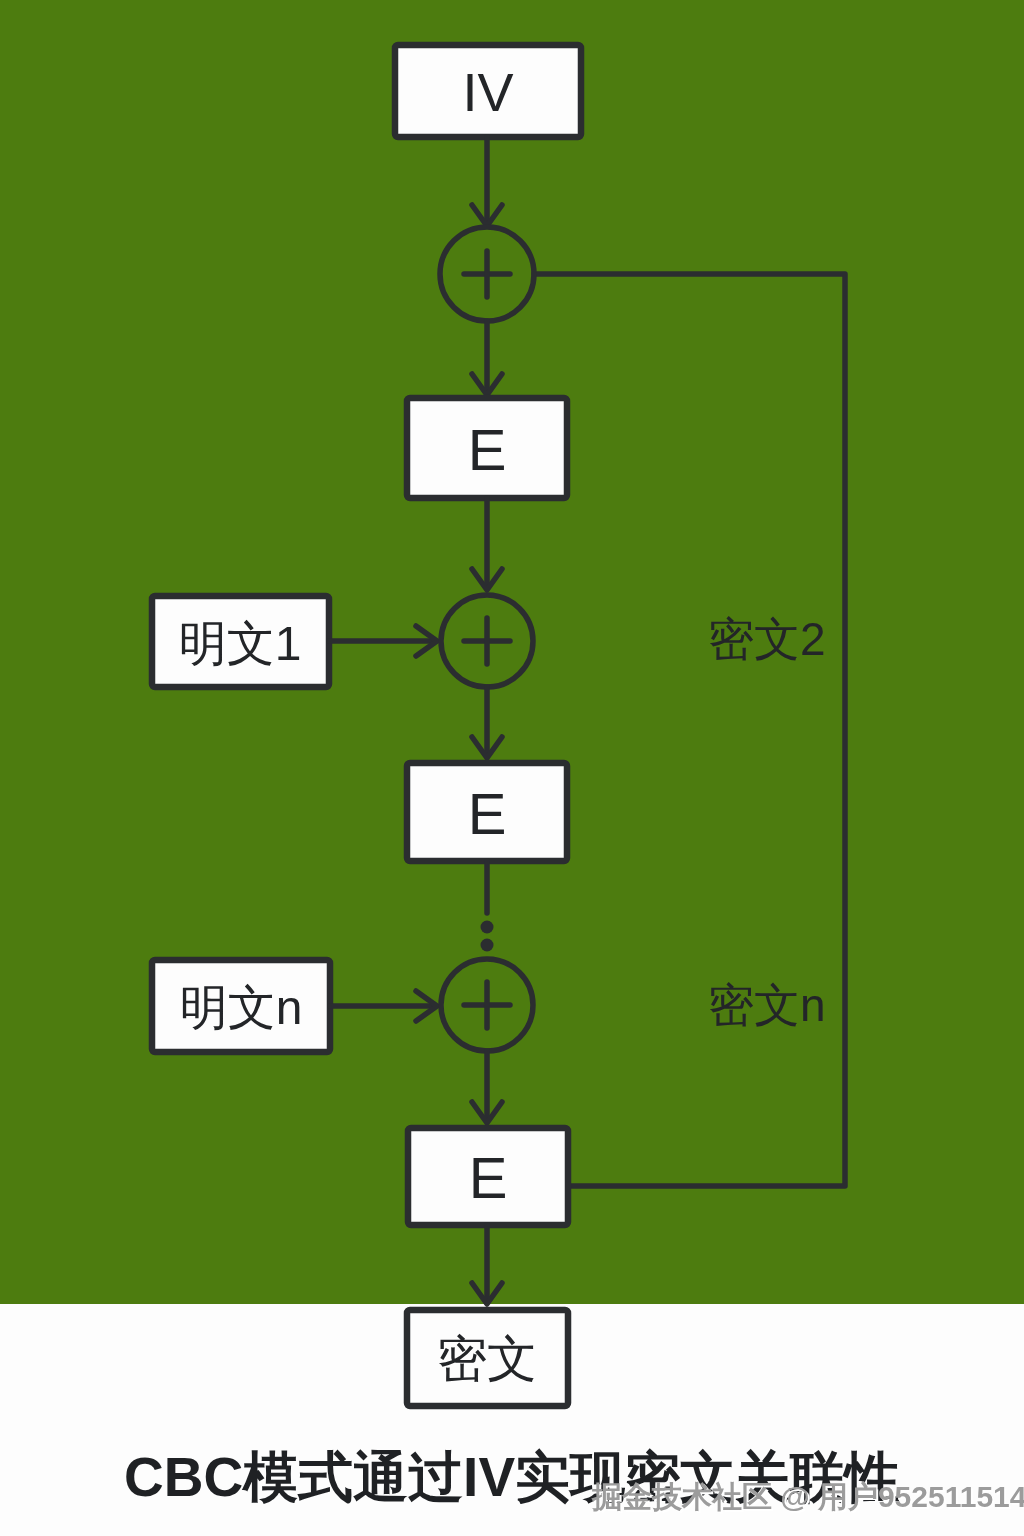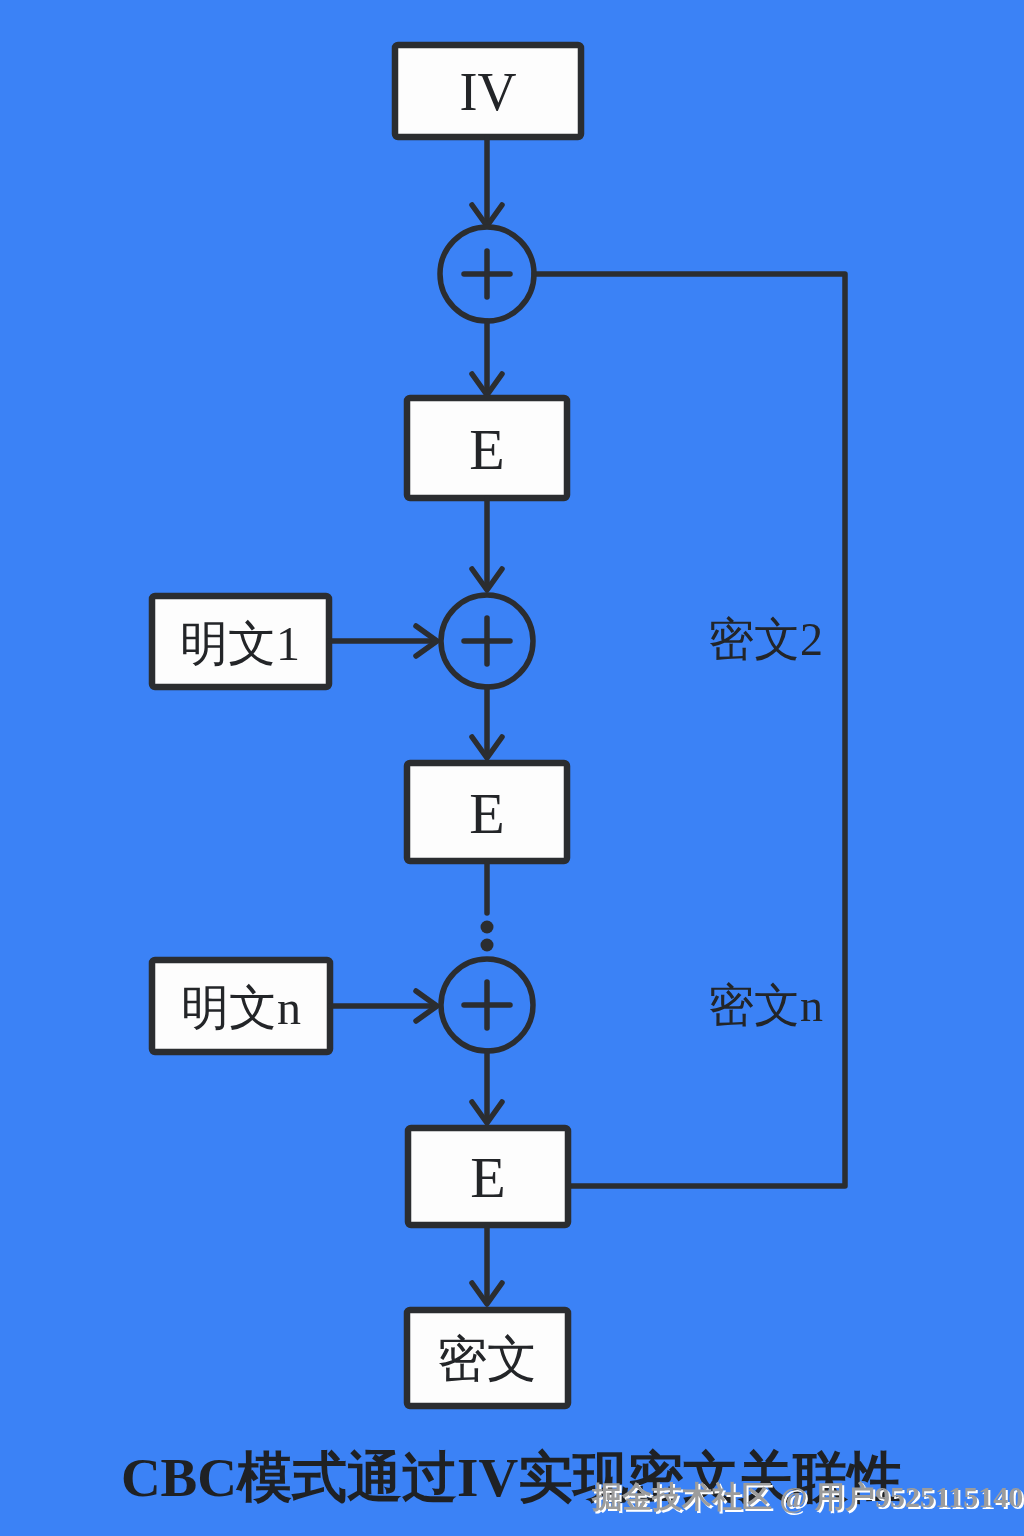--- a/index.html
+++ b/index.html
@@ -7,23 +7,22 @@
     padding: 0;
     background: #fdfdfd;
     width: 1024px;
     height: 1536px;
     overflow: hidden;
     font-family: "Liberation Sans", "DejaVu Sans", sans-serif;
   }
   .stage {
     position: relative;
     width: 1024px;
-    height: 1536px;
-    background: #3b82f6;
-    font-family: Liberation Serif, serif;
+    height: 1304px;
+    background: #4d7c0f;
   }
   svg { display: block; }
   .box {
     fill: #fdfdfd;
     stroke: #2b2d30;
     stroke-width: 6.5;
     stroke-linejoin: round;
   }
   .wire {
     fill: none;

